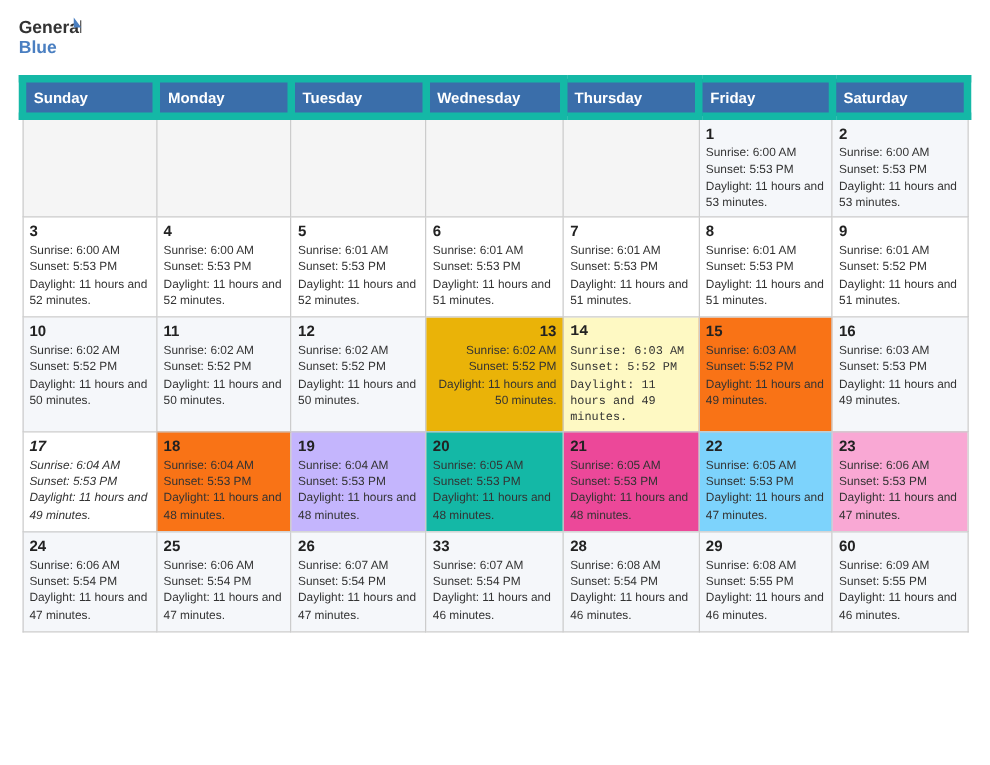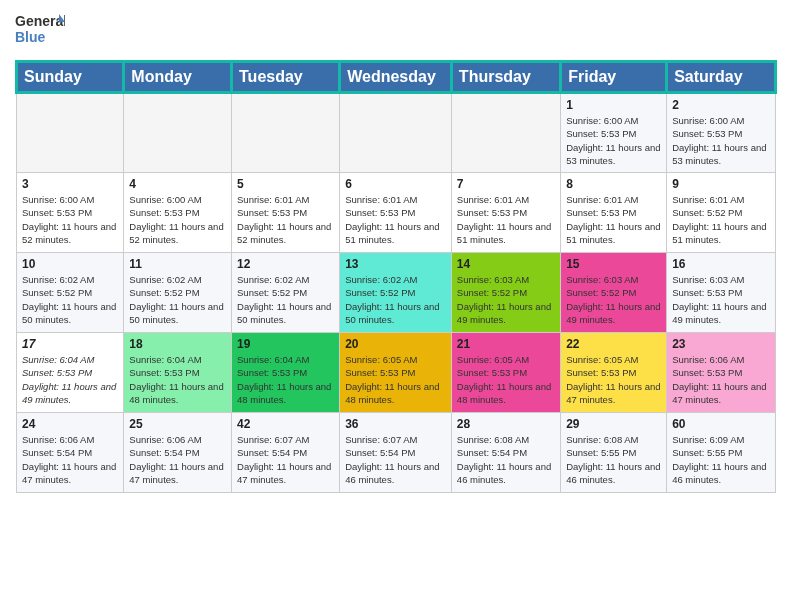--- a/index.html
+++ b/index.html
@@ -39,25 +39,25 @@
       color: #555;
     }
     .calendar {
       width: 100%;
       border-collapse: collapse;
       border: 1px solid #ccc;
     }
     .calendar th {
       background-color: #3a6eaa;
       color: #fff;
-      font-size: 16px;
+      font-size: 12px;
       font-weight: bold;
       padding: 5px 6px;
       text-align: left;
-      border: 3px solid #14b8a6;
+      border: 6px solid #14b8a6;
     }
     .calendar td {
       width: 113px;
       vertical-align: top;
       padding: 4px 5px;
       border: 1px solid #ccc;
       font-size: 10px;
       color: #333;
       height: 80px;
       background: #fff;
@@ -189,77 +189,77 @@
         <div class="day-info">
           Sunrise: 6:02 AM<br>Sunset: 5:52 PM<br>Daylight: 11 hours and 50 minutes.
         </div>
       </td>
           <td style="background: rgb(245, 247, 250);">
         <div class="day-number">12</div>
         <div class="day-info">
           Sunrise: 6:02 AM<br>Sunset: 5:52 PM<br>Daylight: 11 hours and 50 minutes.
         </div>
       </td>
-          <td style="background: #5eead4;">
+          <td style="background: #eab308; text-align: right;">
         <div class="day-number">13</div>
         <div class="day-info">
           Sunrise: 6:02 AM<br>Sunset: 5:52 PM<br>Daylight: 11 hours and 50 minutes.
         </div>
       </td>
-          <td style="background: #84cc16;">
+          <td style="background: #fef9c3; font-family: Liberation Mono, monospace;">
         <div class="day-number">14</div>
         <div class="day-info">
           Sunrise: 6:03 AM<br>Sunset: 5:52 PM<br>Daylight: 11 hours and 49 minutes.
         </div>
       </td>
-          <td style="background: #ec4899;">
+          <td style="background: #f97316;">
         <div class="day-number">15</div>
         <div class="day-info">
           Sunrise: 6:03 AM<br>Sunset: 5:52 PM<br>Daylight: 11 hours and 49 minutes.
         </div>
       </td>
           <td style="background: rgb(245, 247, 250);">
         <div class="day-number">16</div>
         <div class="day-info">
           Sunrise: 6:03 AM<br>Sunset: 5:53 PM<br>Daylight: 11 hours and 49 minutes.
         </div>
       </td>
         </tr>
         <tr>
           <td style="background: rgb(255, 255, 255); font-style: italic;">
         <div class="day-number">17</div>
         <div class="day-info">
           Sunrise: 6:04 AM<br>Sunset: 5:53 PM<br>Daylight: 11 hours and 49 minutes.
         </div>
       </td>
-          <td style="background: #86efac;">
+          <td style="background: #f97316;">
         <div class="day-number">18</div>
         <div class="day-info">
           Sunrise: 6:04 AM<br>Sunset: 5:53 PM<br>Daylight: 11 hours and 48 minutes.
         </div>
       </td>
-          <td style="background: #22c55e;">
+          <td style="background: #c4b5fd;">
         <div class="day-number">19</div>
         <div class="day-info">
           Sunrise: 6:04 AM<br>Sunset: 5:53 PM<br>Daylight: 11 hours and 48 minutes.
         </div>
       </td>
-          <td style="background: #eab308;">
+          <td style="background: #14b8a6;">
         <div class="day-number">20</div>
         <div class="day-info">
           Sunrise: 6:05 AM<br>Sunset: 5:53 PM<br>Daylight: 11 hours and 48 minutes.
         </div>
       </td>
           <td style="background: #ec4899;">
         <div class="day-number">21</div>
         <div class="day-info">
           Sunrise: 6:05 AM<br>Sunset: 5:53 PM<br>Daylight: 11 hours and 48 minutes.
         </div>
       </td>
-          <td style="background: #fde047;">
+          <td style="background: #7dd3fc;">
         <div class="day-number">22</div>
         <div class="day-info">
           Sunrise: 6:05 AM<br>Sunset: 5:53 PM<br>Daylight: 11 hours and 47 minutes.
         </div>
       </td>
           <td style="background: #f9a8d4;">
         <div class="day-number">23</div>
         <div class="day-info">
           Sunrise: 6:06 AM<br>Sunset: 5:53 PM<br>Daylight: 11 hours and 47 minutes.
         </div>
@@ -272,27 +272,27 @@
           Sunrise: 6:06 AM<br>Sunset: 5:54 PM<br>Daylight: 11 hours and 47 minutes.
         </div>
       </td>
           <td style="background: rgb(245, 247, 250);">
         <div class="day-number">25</div>
         <div class="day-info">
           Sunrise: 6:06 AM<br>Sunset: 5:54 PM<br>Daylight: 11 hours and 47 minutes.
         </div>
       </td>
           <td style="background: rgb(245, 247, 250);">
-        <div class="day-number">42</div>
+        <div class="day-number">26</div>
         <div class="day-info">
           Sunrise: 6:07 AM<br>Sunset: 5:54 PM<br>Daylight: 11 hours and 47 minutes.
         </div>
       </td>
           <td style="background: rgb(245, 247, 250);">
-        <div class="day-number">36</div>
+        <div class="day-number">33</div>
         <div class="day-info">
           Sunrise: 6:07 AM<br>Sunset: 5:54 PM<br>Daylight: 11 hours and 46 minutes.
         </div>
       </td>
           <td style="background: rgb(245, 247, 250);">
         <div class="day-number">28</div>
         <div class="day-info">
           Sunrise: 6:08 AM<br>Sunset: 5:54 PM<br>Daylight: 11 hours and 46 minutes.
         </div>
       </td>

